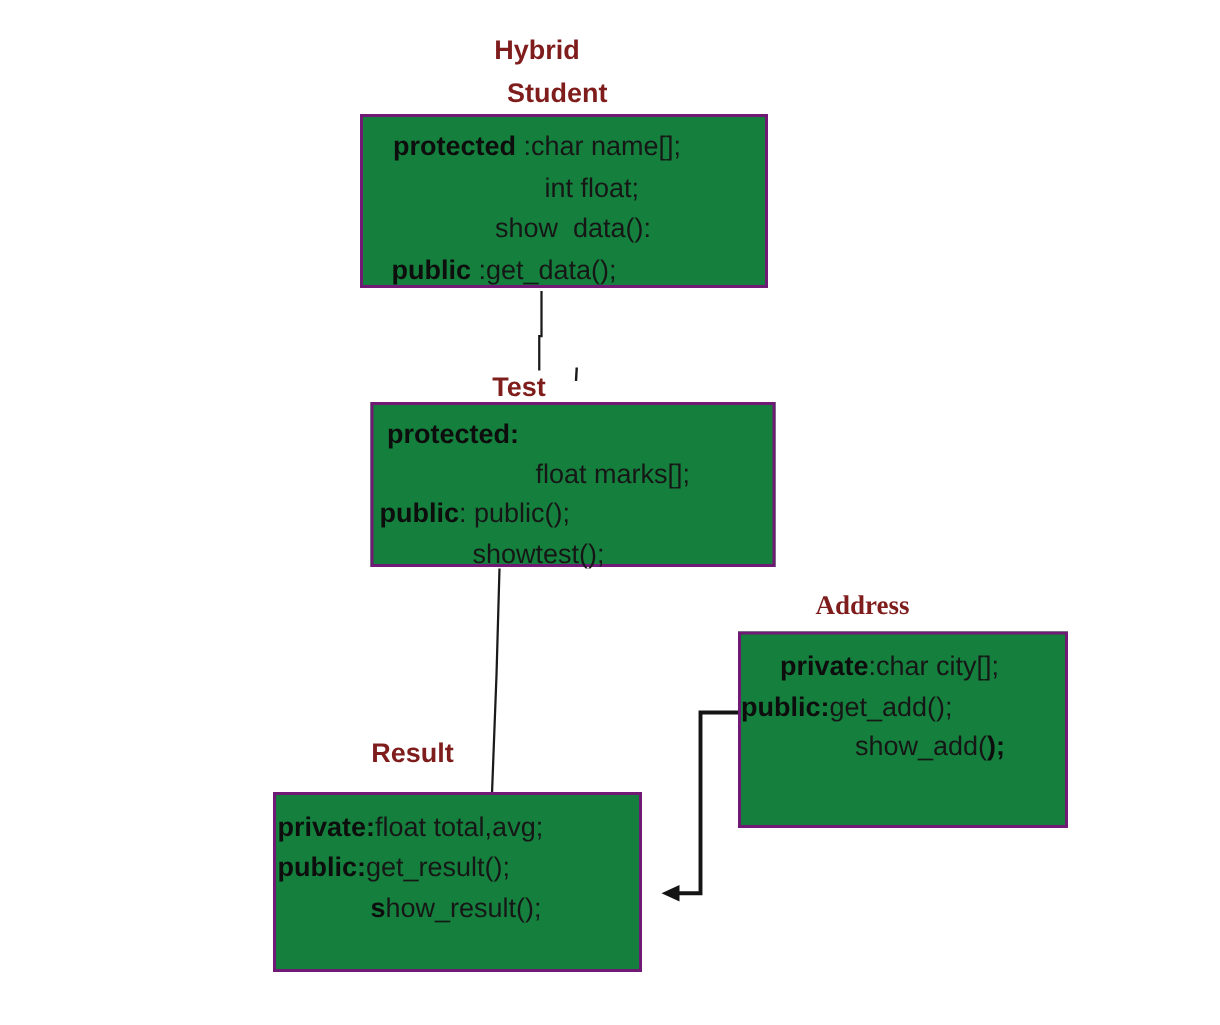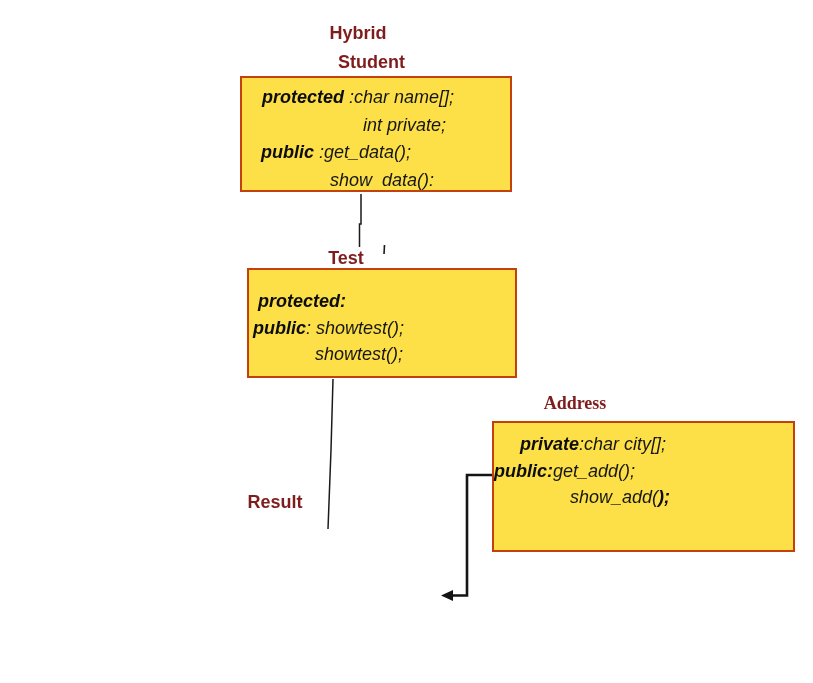--- a/index.html
+++ b/index.html
@@ -22,23 +22,22 @@
     position: absolute;
     font-size: 18px;
     font-weight: 700;
     text-align: center;
     white-space: pre;
     color: #7f1d1d;
   }
   .box {
     position: absolute;
     box-sizing: border-box;
-    border: 2px solid #c2410c;
-    background: #fde047;
-    font-style: italic;
+    border: 2px solid #701a75;
+    background: #15803d;
   }
   .line {
     white-space: pre;
     font-size: 18px;
     color: #161616;
   }
   .line b { font-weight: 700; color: #0d0d0d; }
 </style>
 </head>
 <body>
@@ -56,38 +55,45 @@
     <path d="M 492,475 L 467,475 L 467,595.5 L 449,595.5" fill="none" stroke="#141414" stroke-width="2.6"></path>
     <polygon points="441,595.5 453,590 453,601" fill="#141414"></polygon>
   </svg>
 
   <div class="label" style="left:308px; top:23px; width:100px;">Hybrid</div>
 
   <div class="label" style="left:305px; top:52px; width:100px;text-align:right;">Student</div>
 
   <div class="box" style="left:240px; top:76px; width:272px; height:116px; padding-top:6px; line-height:27.5px;">
     <div class="line" style="padding-left:20px"><b>protected </b><span>:char name[];</span></div>
-    <div class="line" style="padding-left:121px"><span>int private;</span></div>
+    <div class="line" style="padding-left:121px"><span>int float;</span></div>
+    <div class="line" style="padding-left:88px"><span>show  data():</span></div>
     <div class="line" style="padding-left:19px"><b>public </b><span>:get_data();</span></div>
-    <div class="line" style="padding-left:88px"><span>show  data():</span></div>
   </div>
 
   <div class="label" style="left:296px; top:248px; width:100px;">Test</div>
 
-  <div class="box" style="left:247px; top:268px; width:270px; height:110px; padding-top:18px; line-height:26.5px;">
+  <div class="box" style="left:247px; top:268px; width:270px; height:110px; padding-top:6px; line-height:26.5px;">
     <div class="line" style="padding-left:9px"><b>protected:</b></div>
-    <div class="line" style="padding-left:4px"><b>public</b><span>: showtest();</span></div>
+    <div class="line" style="padding-left:108px"><span>float marks[];</span></div>
+    <div class="line" style="padding-left:4px"><b>public</b><span>: public();</span></div>
     <div class="line" style="padding-left:66px"><span>showtest();</span></div>
   </div>
 
   <div class="label" style="left:525px; top:393px; width:100px;font-family:Liberation Serif, serif;">Address</div>
 
-  <div class="box" style="left:492px; top:421px; width:303px; height:131px; padding-top:8px; line-height:26.5px;">
+  <div class="box" style="left:492px; top:421px; width:220px; height:131px; padding-top:8px; line-height:26.5px;">
     <div class="line" style="padding-left:26px"><b>private</b><span>:char city[];</span></div>
     <div class="line"><span></span></div>
     <div class="line" style=""><b>public:</b><span>get_add();</span></div>
     <div class="line" style="padding-left:76px"><span>show_add(</span><b>);</b></div>
   </div>
 
   <div class="label" style="left:225px; top:492px; width:100px;text-align:center;">Result</div>
 
+  <div class="box" style="left:182px; top:528px; width:246px; height:120px; padding-top:8px; line-height:27px;">
+    <div class="line" style="padding-left:1px"><b>private:</b><span>float total,avg;</span></div>
+    <div class="line"><span></span></div>
+    <div class="line" style="padding-left:1px"><b>public:</b><span>get_result();</span></div>
+    <div class="line" style="padding-left:63px"><b>s</b><span>how_result();</span></div>
+  </div>
 
 </div>
 
 </body></html>

